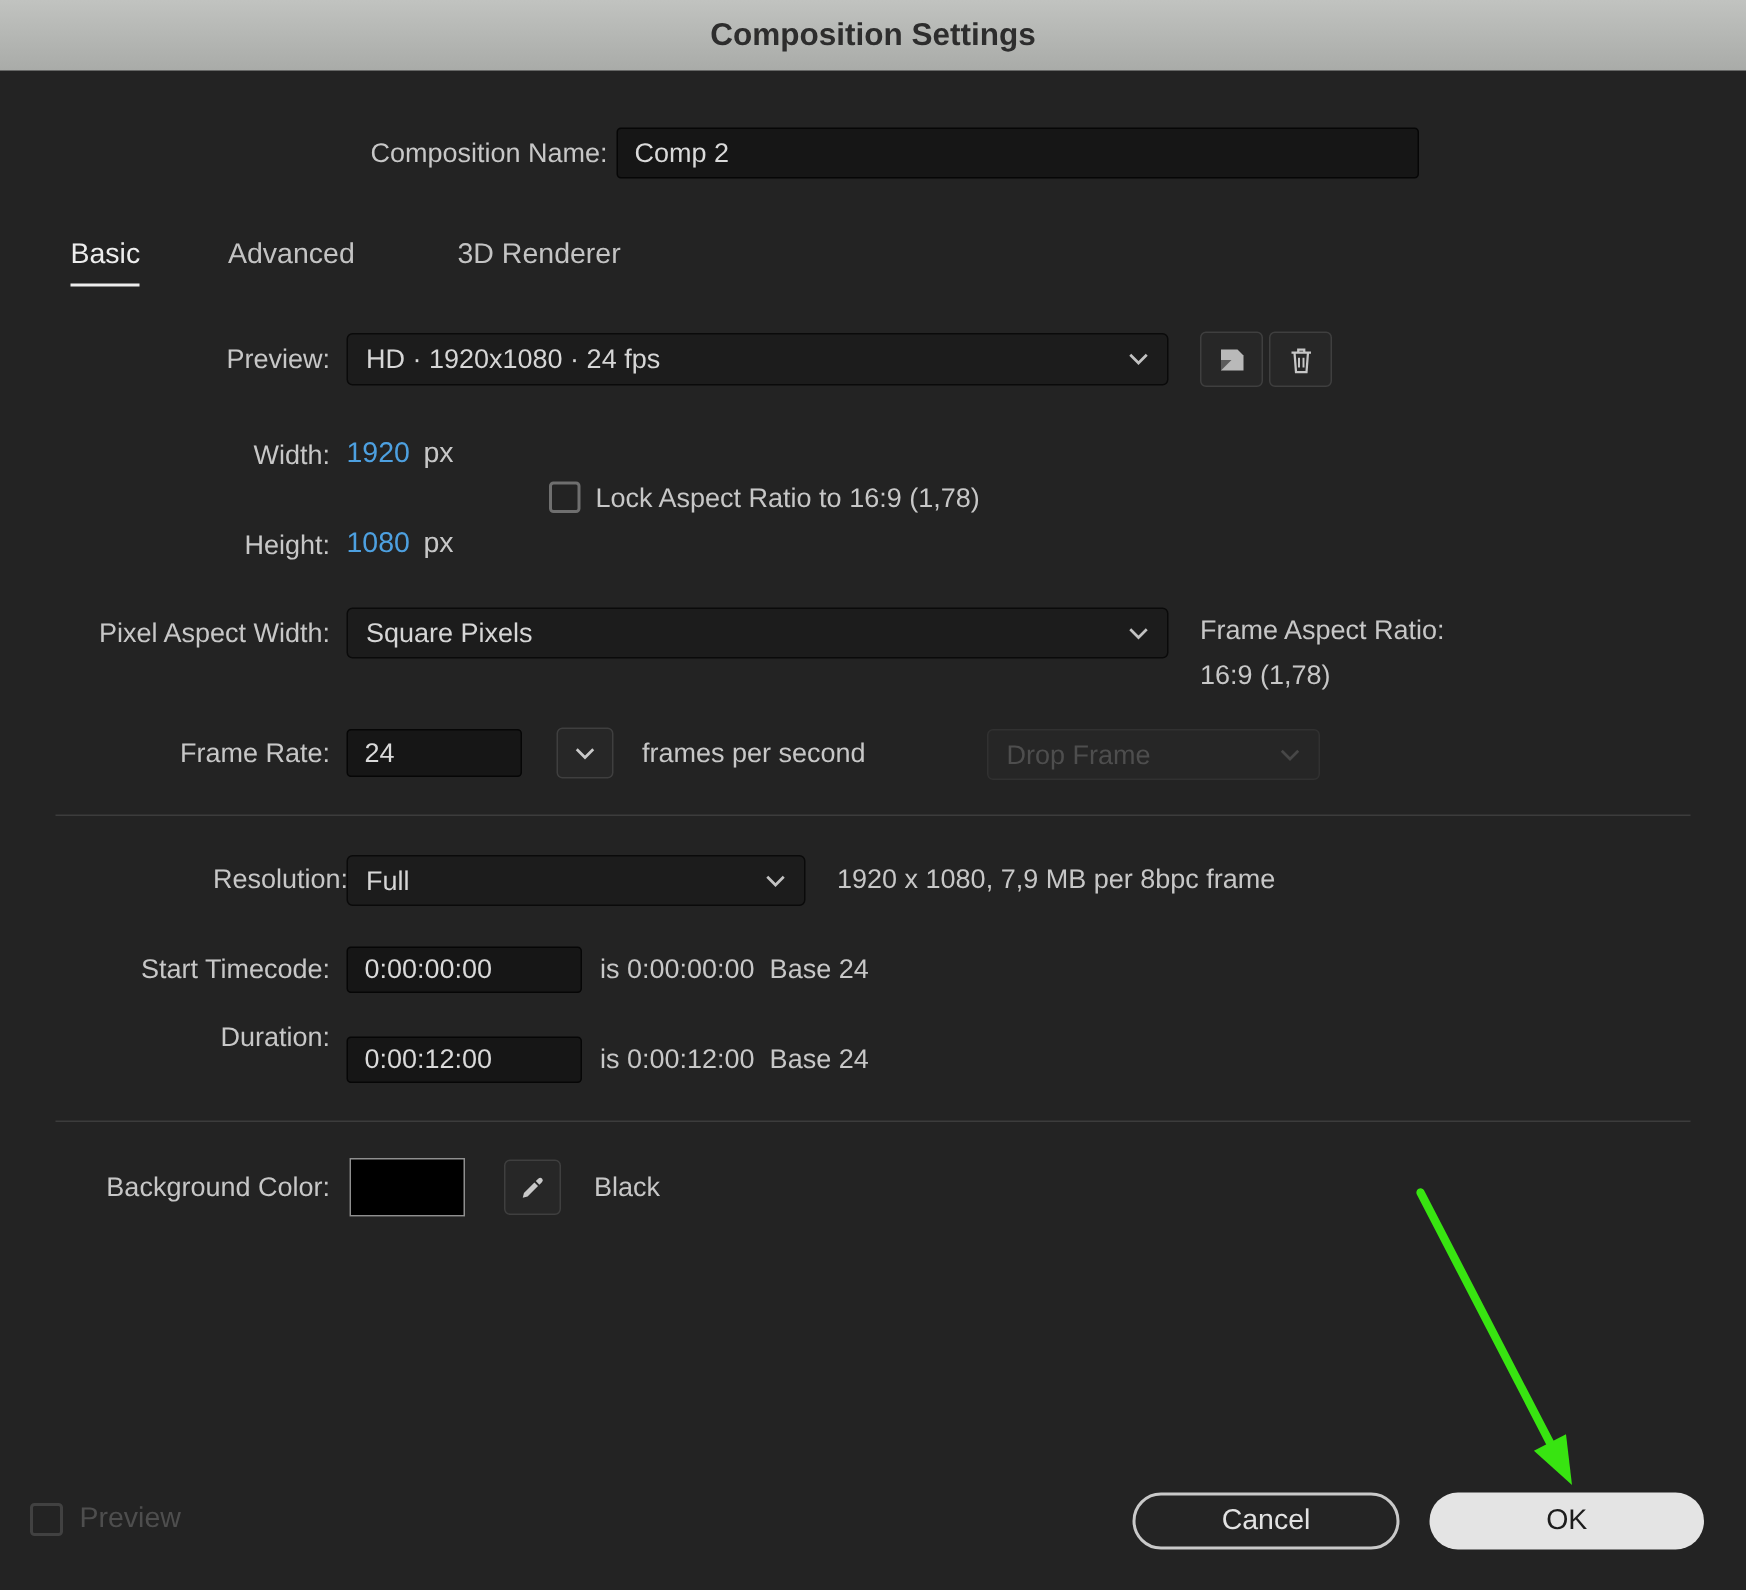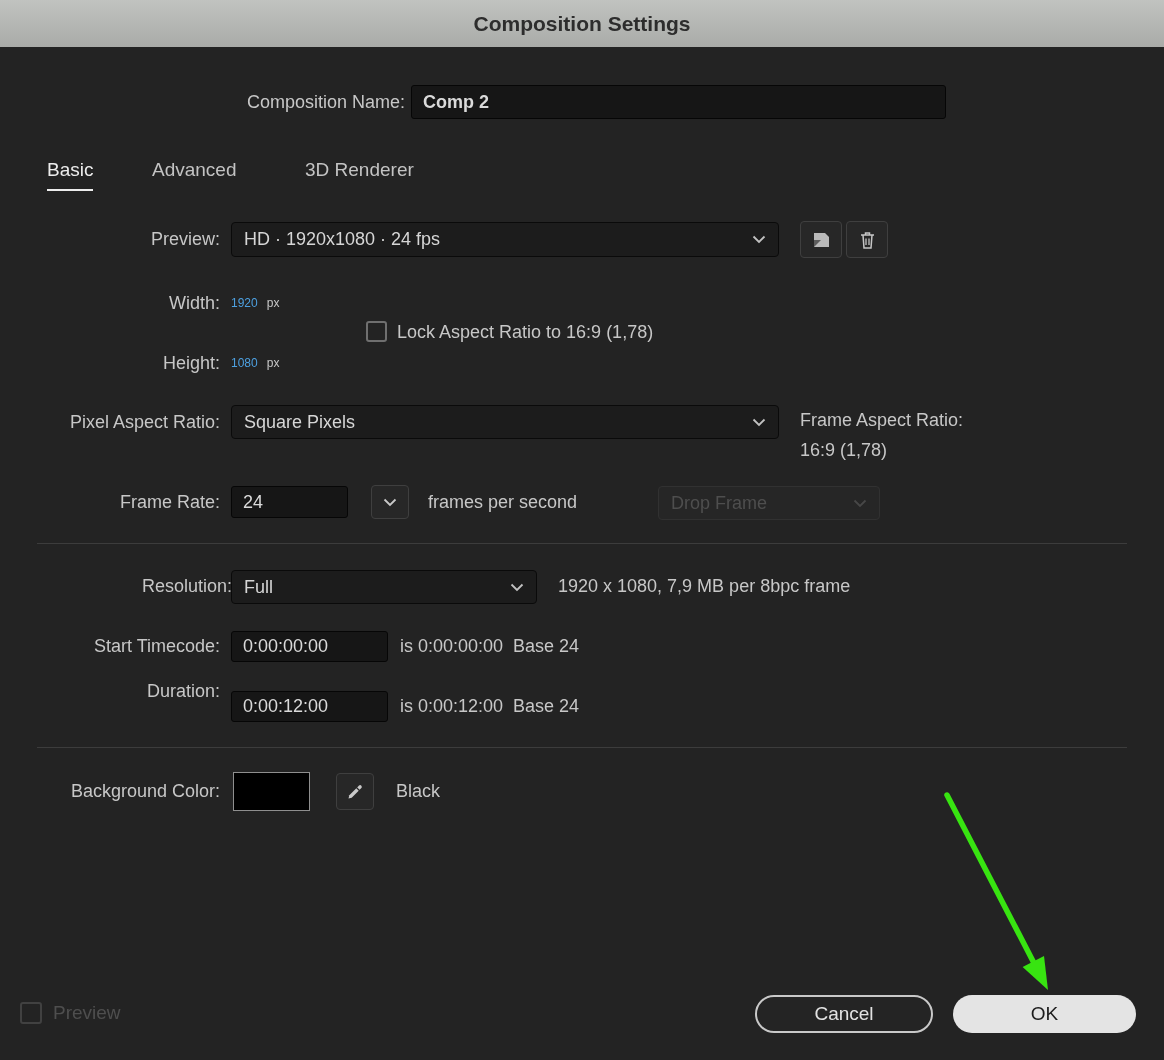--- a/index.html
+++ b/index.html
@@ -49,21 +49,21 @@
     position:absolute; display:flex; align-items:center; justify-content:center;
     background:#272727; border:1px solid #3f3f3f; border-radius:4px; cursor:pointer;
   }
   
   .tab {
     position:absolute; font-size:19px; color:#c3c3c3; cursor:pointer;
     padding-bottom:8px; white-space:nowrap;
   }
   .tab.active { color:#ededed; border-bottom:2px solid #ededed;text-align:right; }
   
-  .valrow { position:absolute; font-size:12px; color:#c7c7c7; white-space:nowrap; }
+  .valrow { position:absolute; font-size:19px; color:#c7c7c7; white-space:nowrap; }
   .hot { color:#4da0e0; cursor:pointer; }
   .unit { margin-left:9px; }
   
   .cb {
     position:absolute; border:2px solid #6f6f6f; border-radius:3px;
     background:transparent; cursor:pointer;
   }
   .cb.dim { border-color:#414141; cursor:default; }
   .divider { position:absolute; height:1px; background:#3c3c3c; }
   
@@ -128,21 +128,21 @@
 <body>
 
 <div class="dialog">
 
   <div class="titlebar">
     <span>Composition Settings</span>
   </div>
 
   <div class="lbl c-name-lbl">Composition Name:</div>
   <div class="c-name-input" style="position:absolute;">
-    <input class="tfield" style="position: static; height: 34px; font-weight: bold;" type="text" value="Comp 2">
+    <input class="tfield" style="position: static; height: 34px;" type="text" value="Comp 2">
   </div>
 
   <div class="tab active tab-basic">Basic</div>
   <div class="tab tab-advanced">Advanced</div>
   <div class="tab tab-renderer">3D Renderer</div>
 
   <div class="lbl preset-lbl">Preview:</div>
   <div class="dropdown preset-dd">
     <span class="dd-text">HD · 1920x1080 · 24 fps</span>
     <svg class="chev" width="14" height="9" viewBox="0 0 14 9">
@@ -168,21 +168,21 @@
   </div>
 
   <div class="cb lock-cb"></div>
   <div class="lbl left lock-lbl">Lock Aspect Ratio to 16:9 (1,78)</div>
 
   <div class="lbl height-lbl">Height:</div>
   <div class="valrow height-val">
     <span class="hot">1080</span><span class="unit">px</span>
   </div>
 
-  <div class="lbl par-lbl">Pixel Aspect Ratio:</div>
+  <div class="lbl par-lbl">Pixel Aspect Width:</div>
   <div class="dropdown par-dd">
     <span class="dd-text">Square Pixels</span>
     <svg class="chev" width="14" height="9" viewBox="0 0 14 9">
         <path d="M1.5 1.5 L7 7 L12.5 1.5" fill="none" stroke="currentColor" stroke-width="1.8"></path>
       </svg>
   </div>
   <div class="lbl left far-lbl">Frame Aspect Ratio:</div>
   <div class="lbl left far-val">16:9 (1,78)</div>
 
   <div class="lbl fr-lbl">Frame Rate:</div>

